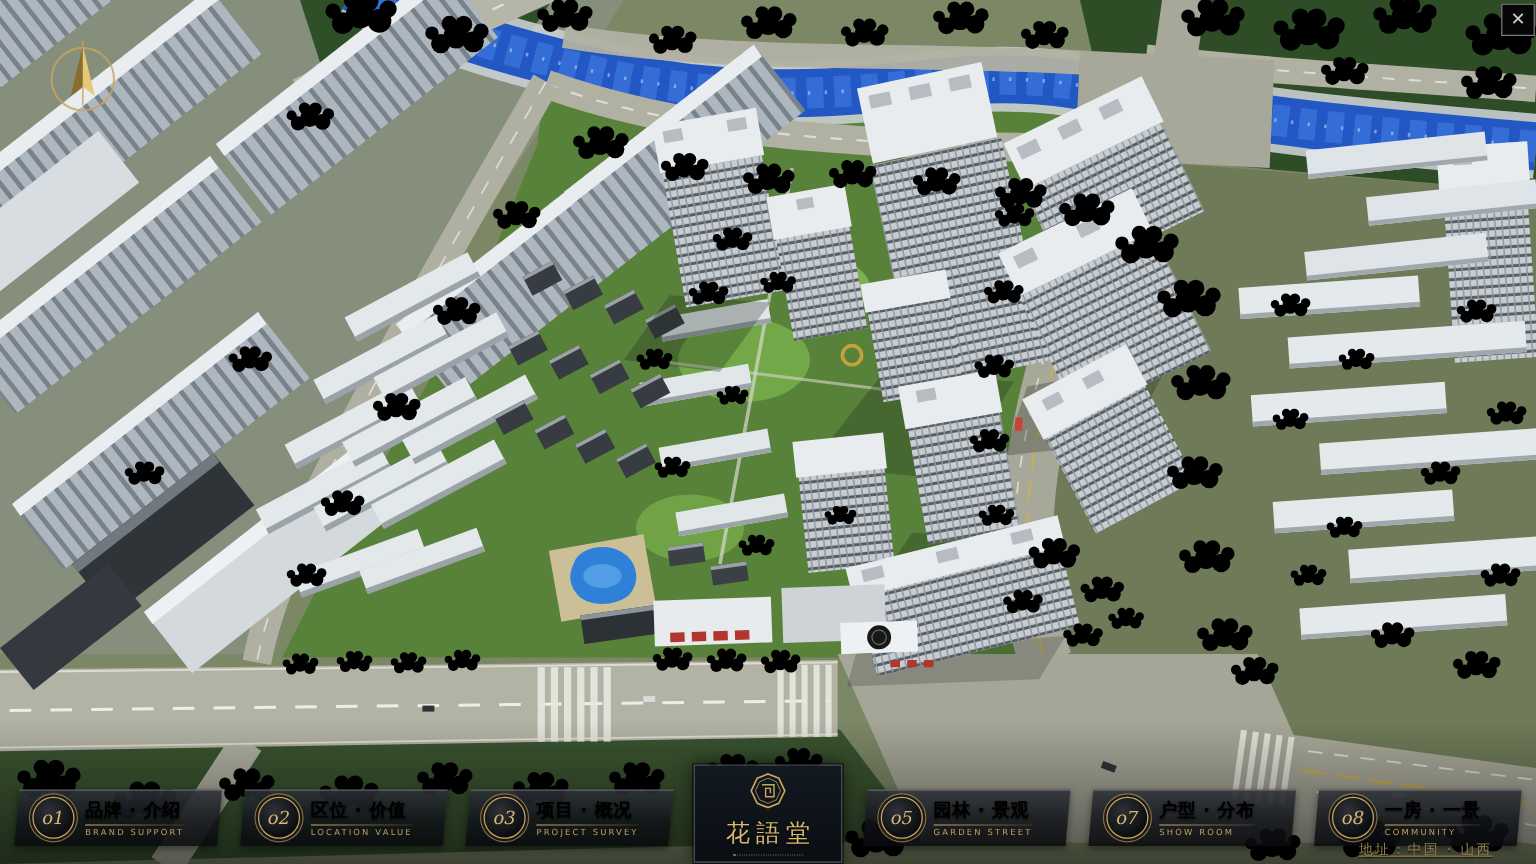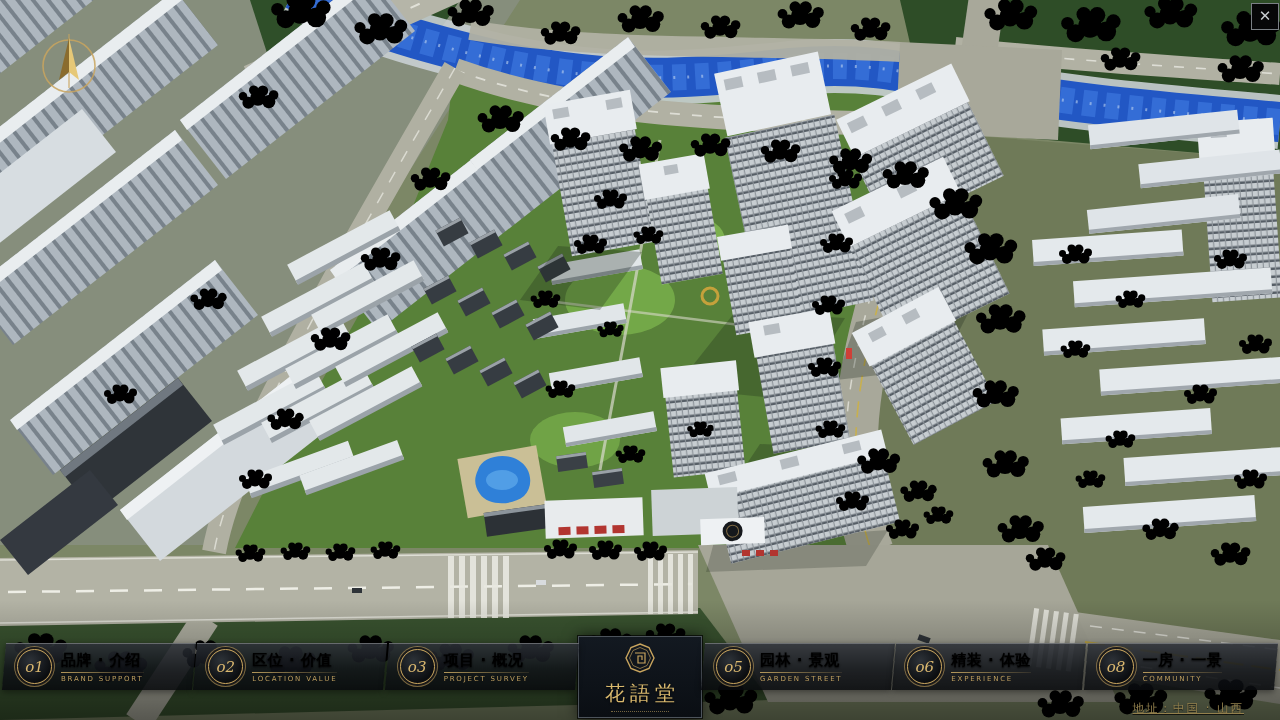--- a/index.html
+++ b/index.html
@@ -12,21 +12,21 @@
   .close-btn{position:absolute;top:3px;right:1px;width:28px;height:27px;
     background:#070708;border:1px solid #7b8085;display:flex;align-items:center;
     justify-content:center;color:#c9cdd1;font-size:15px;line-height:1;cursor:pointer;
     box-sizing:border-box;}
 
   
   .compass{position:absolute;left:34px;top:28px;width:70px;height:78px;pointer-events:none;}
 
   
   .navbar{position:absolute;left:0;right:0;bottom:0;height:84px;display:flex;
-    align-items:flex-start;padding:0 4px;box-sizing:border-box;gap:1px;}
+    align-items:center;padding:0 14px;box-sizing:border-box;gap:19px;}
   .nav-item{position:relative;flex:1;height:47px;margin-top:7px;display:flex;
     align-items:center;gap:9px;padding:0 4px 0 13px;min-width:0;cursor:pointer;}
   .nav-item::before{content:"";position:absolute;inset:0;transform:skewX(-5deg);
     background:linear-gradient(180deg,rgba(44,48,55,.88) 0%,rgba(16,19,24,.86) 55%,rgba(8,10,13,.88) 100%);
     border-top:1px solid rgba(212,218,224,.45);box-shadow:0 2px 6px rgba(0,0,0,.45);}
   .nav-item>*{position:relative;z-index:1;}
   .badge{width:33px;height:33px;border-radius:50%;flex:none;
     background:radial-gradient(circle at 38% 32%,#2d3238,#0b0d10 72%);
     border:1px solid #c9a55e;box-shadow:0 0 0 2px rgba(15,17,21,.9),0 0 0 3px rgba(195,160,92,.6);
     display:flex;align-items:center;justify-content:center;
@@ -584,29 +584,29 @@
 
     <div class="nav-item">
       <span class="badge">o5</span>
       <span class="tcol">
         <span class="cn">园林 · 景观</span>
         <span class="rule"></span>
         <span class="en">GARDEN STREET</span>
       </span>
     </div>
 
+
     <div class="nav-item">
-      <span class="badge">o6</span>
+      <span class="badge">o7</span>
       <span class="tcol">
-        <span class="cn">精装 · 体验</span>
+        <span class="cn">户型 · 分布</span>
         <span class="rule"></span>
-        <span class="en">EXPERIENCE</span>
+        <span class="en">SHOW ROOM</span>
       </span>
     </div>
-
 
     <div class="nav-item">
       <span class="badge">o8</span>
       <span class="tcol">
         <span class="cn">一房 · 一景</span>
         <span class="rule"></span>
         <span class="en">COMMUNITY</span>
       </span>
     </div>
 

